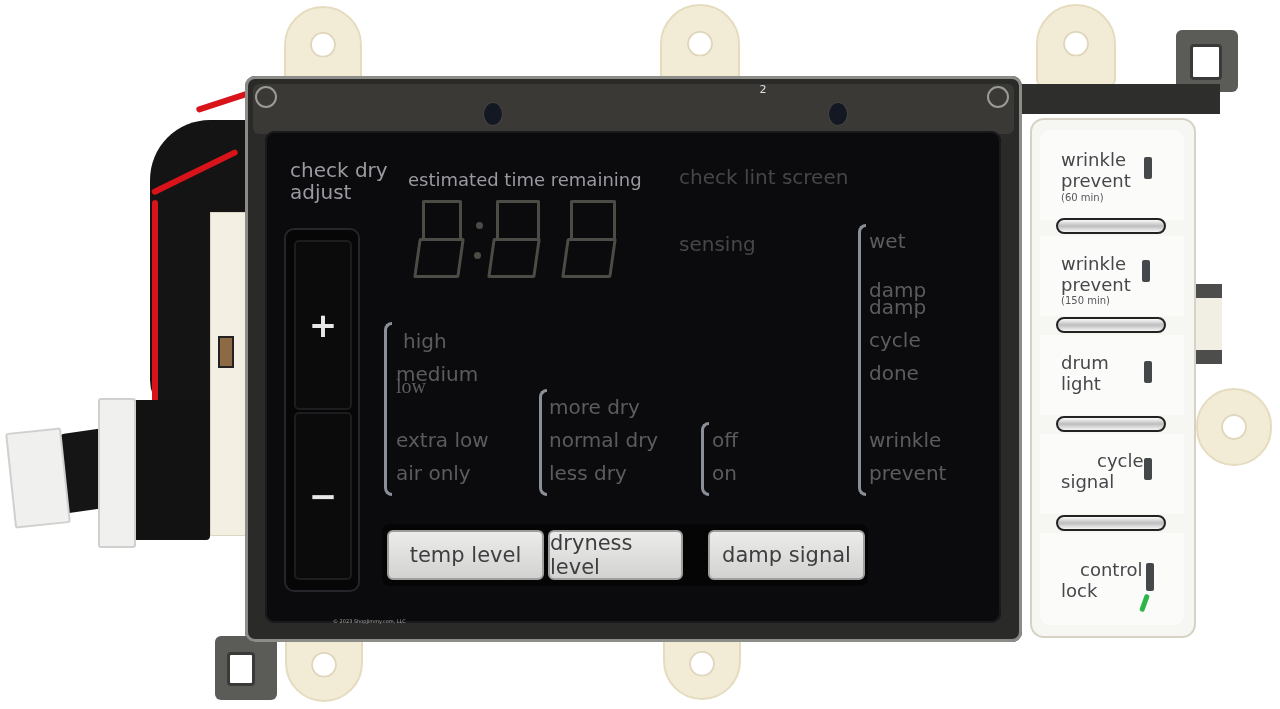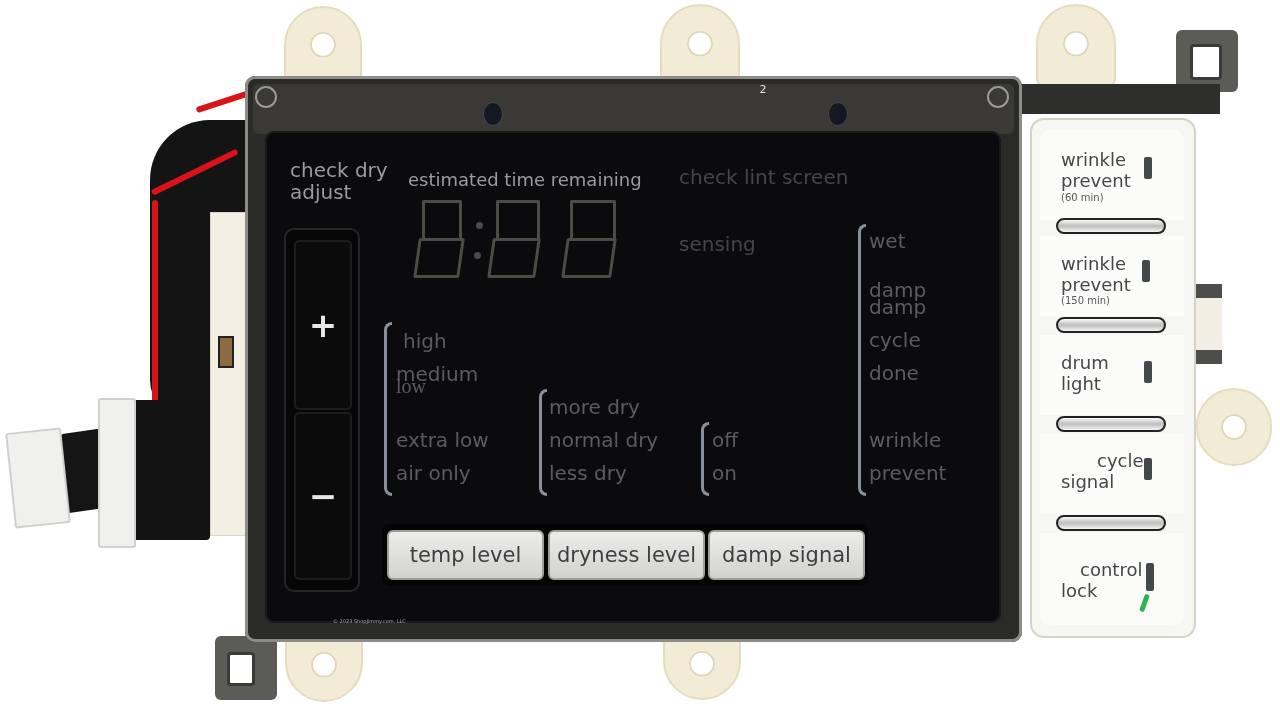--- a/index.html
+++ b/index.html
@@ -172,21 +172,21 @@
   <div class="pad-key" style="top:10px;height:166px;">
     <span>+</span>
   </div>
   <div class="pad-key" style="top:182px;height:164px;">
     <span>−</span>
   </div>
 </div>
 
 <div class="abs" style="left:382px;top:524px;width:486px;height:62px;background:#050505;border-radius:8px;"></div>
 <div class="gbtn" style="left:387px;width:157px;">temp level</div>
-<div class="gbtn" style="left:548px;width:157px;">dryness level</div>
+<div class="gbtn" style="left:548px;width:135px;">dryness level</div>
 <div class="gbtn" style="left:708px;width:157px;">damp signal</div>
 
 <div class="copyright">© 2023 ShopJimmy.com, LLC</div>
 
 <div id="rpanel"></div>
 
 <div class="rkey" style="top:130px;height:90px;border-radius:10px 10px 0 0;"></div>
 <div class="rlabel" style="top:149px;">wrinkle</div>
 <div class="rlabel" style="top:170px;">prevent</div>
 <div class="rsub" style="top:192px;">(60 min)</div>

